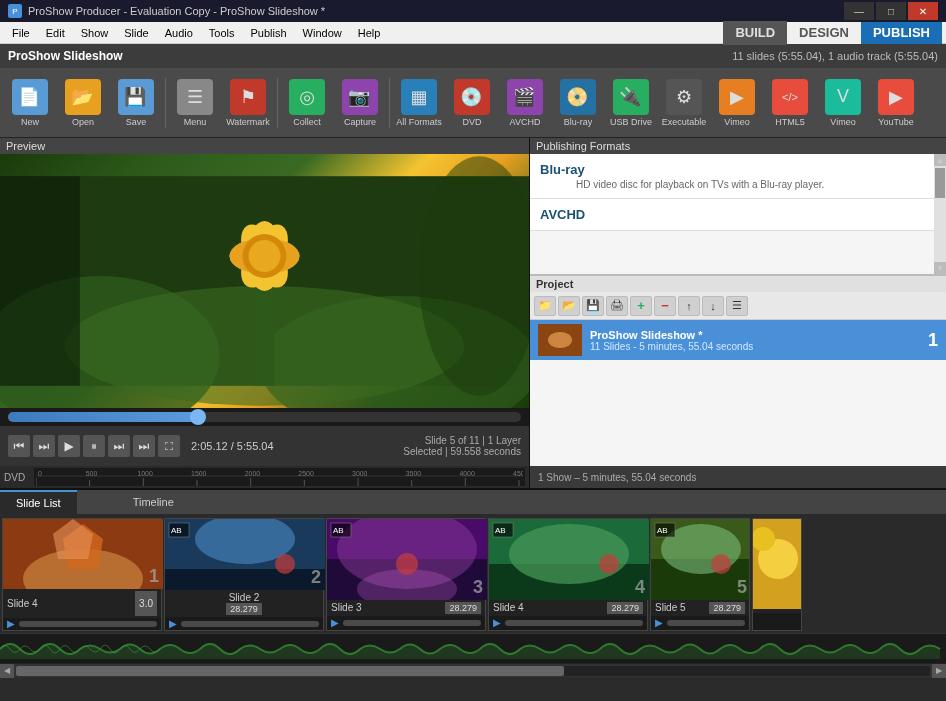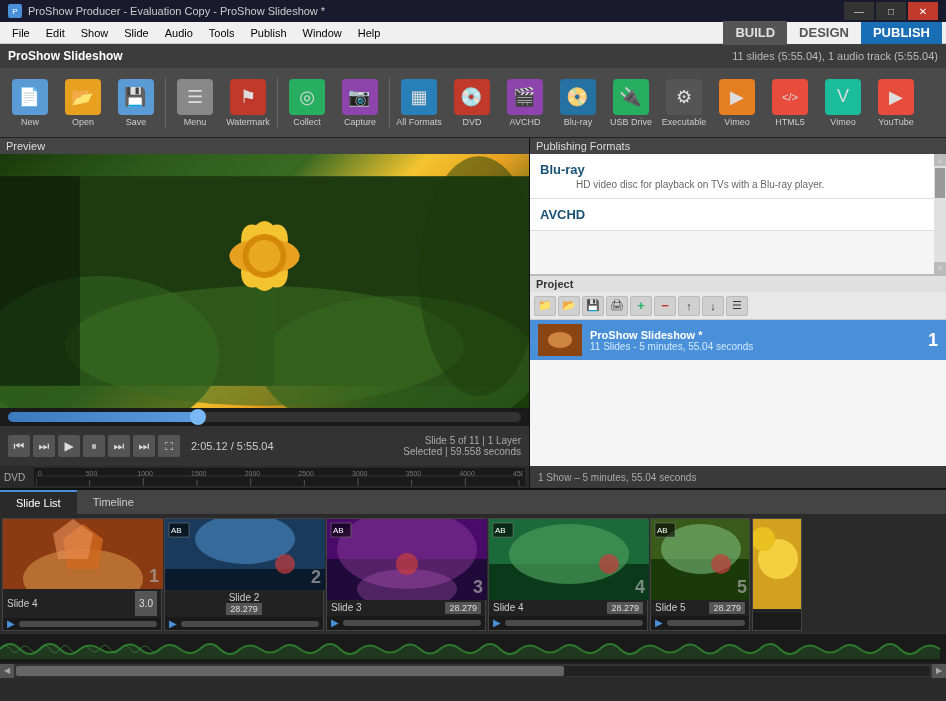--- a/index.html
+++ b/index.html
@@ -81,21 +81,21 @@
     #project-toolbar { background: #e8e8e8; height: 28px; display: flex; align-items: center; padding: 0 4px; gap: 2px; border-bottom: 1px solid #ccc; }
     .proj-btn { background: #d0d0d0; border: 1px solid #bbb; width: 22px; height: 20px; display: flex; align-items: center; justify-content: center; cursor: pointer; font-size: 11px; color: #333; border-radius: 2px; }
     #project-list { background: #f5f5f5; }
     .project-item { display: flex; align-items: center; padding: 4px 6px; background: #4a90d9; color: white; gap: 6px; }
     .project-thumb { width: 40px; height: 30px; background: linear-gradient(135deg, #c0392b, #e74c3c); display: flex; align-items: center; justify-content: center; flex-shrink: 0; }
     .project-details { flex: 1; }
     .project-num { font-size: 16px; font-weight: bold; color: white; margin-left: auto; }
     
     
     #slide-area { height: 145px; background: #2a2a2a; border-top: 2px solid #111; display: flex; flex-direction: column; }
-    #slide-tabs { display: flex; background: #444; height: 24px; }
+    #slide-tabs { display: flex; background: #444; height: 24px; gap: 40px; }
     .slide-tab { padding: 4px 16px; cursor: pointer; font-size: 11px; color: #ccc; border: none; background: transparent; }
     .slide-tab.active { background: #2a2a2a; color: white; border-top: 2px solid #4a90d9; }
     #slide-list-content { display: flex; flex: 1; overflow-x: hidden; background: #2a2a2a; padding: 4px; gap: 2px; position: relative; }
     
     .slide-item { display: flex; flex-direction: column; width: 160px; flex-shrink: 0; background: #1a1a1a; border: 1px solid #444; position: relative; }
     .slide-thumb { width: 160px; height: 90px; position: relative; overflow: hidden; }
     
     
     #audio-waveform { height: 30px; background: #1a1a1a; border-top: 1px solid #333; display: flex; align-items: center; overflow: hidden; }
     

